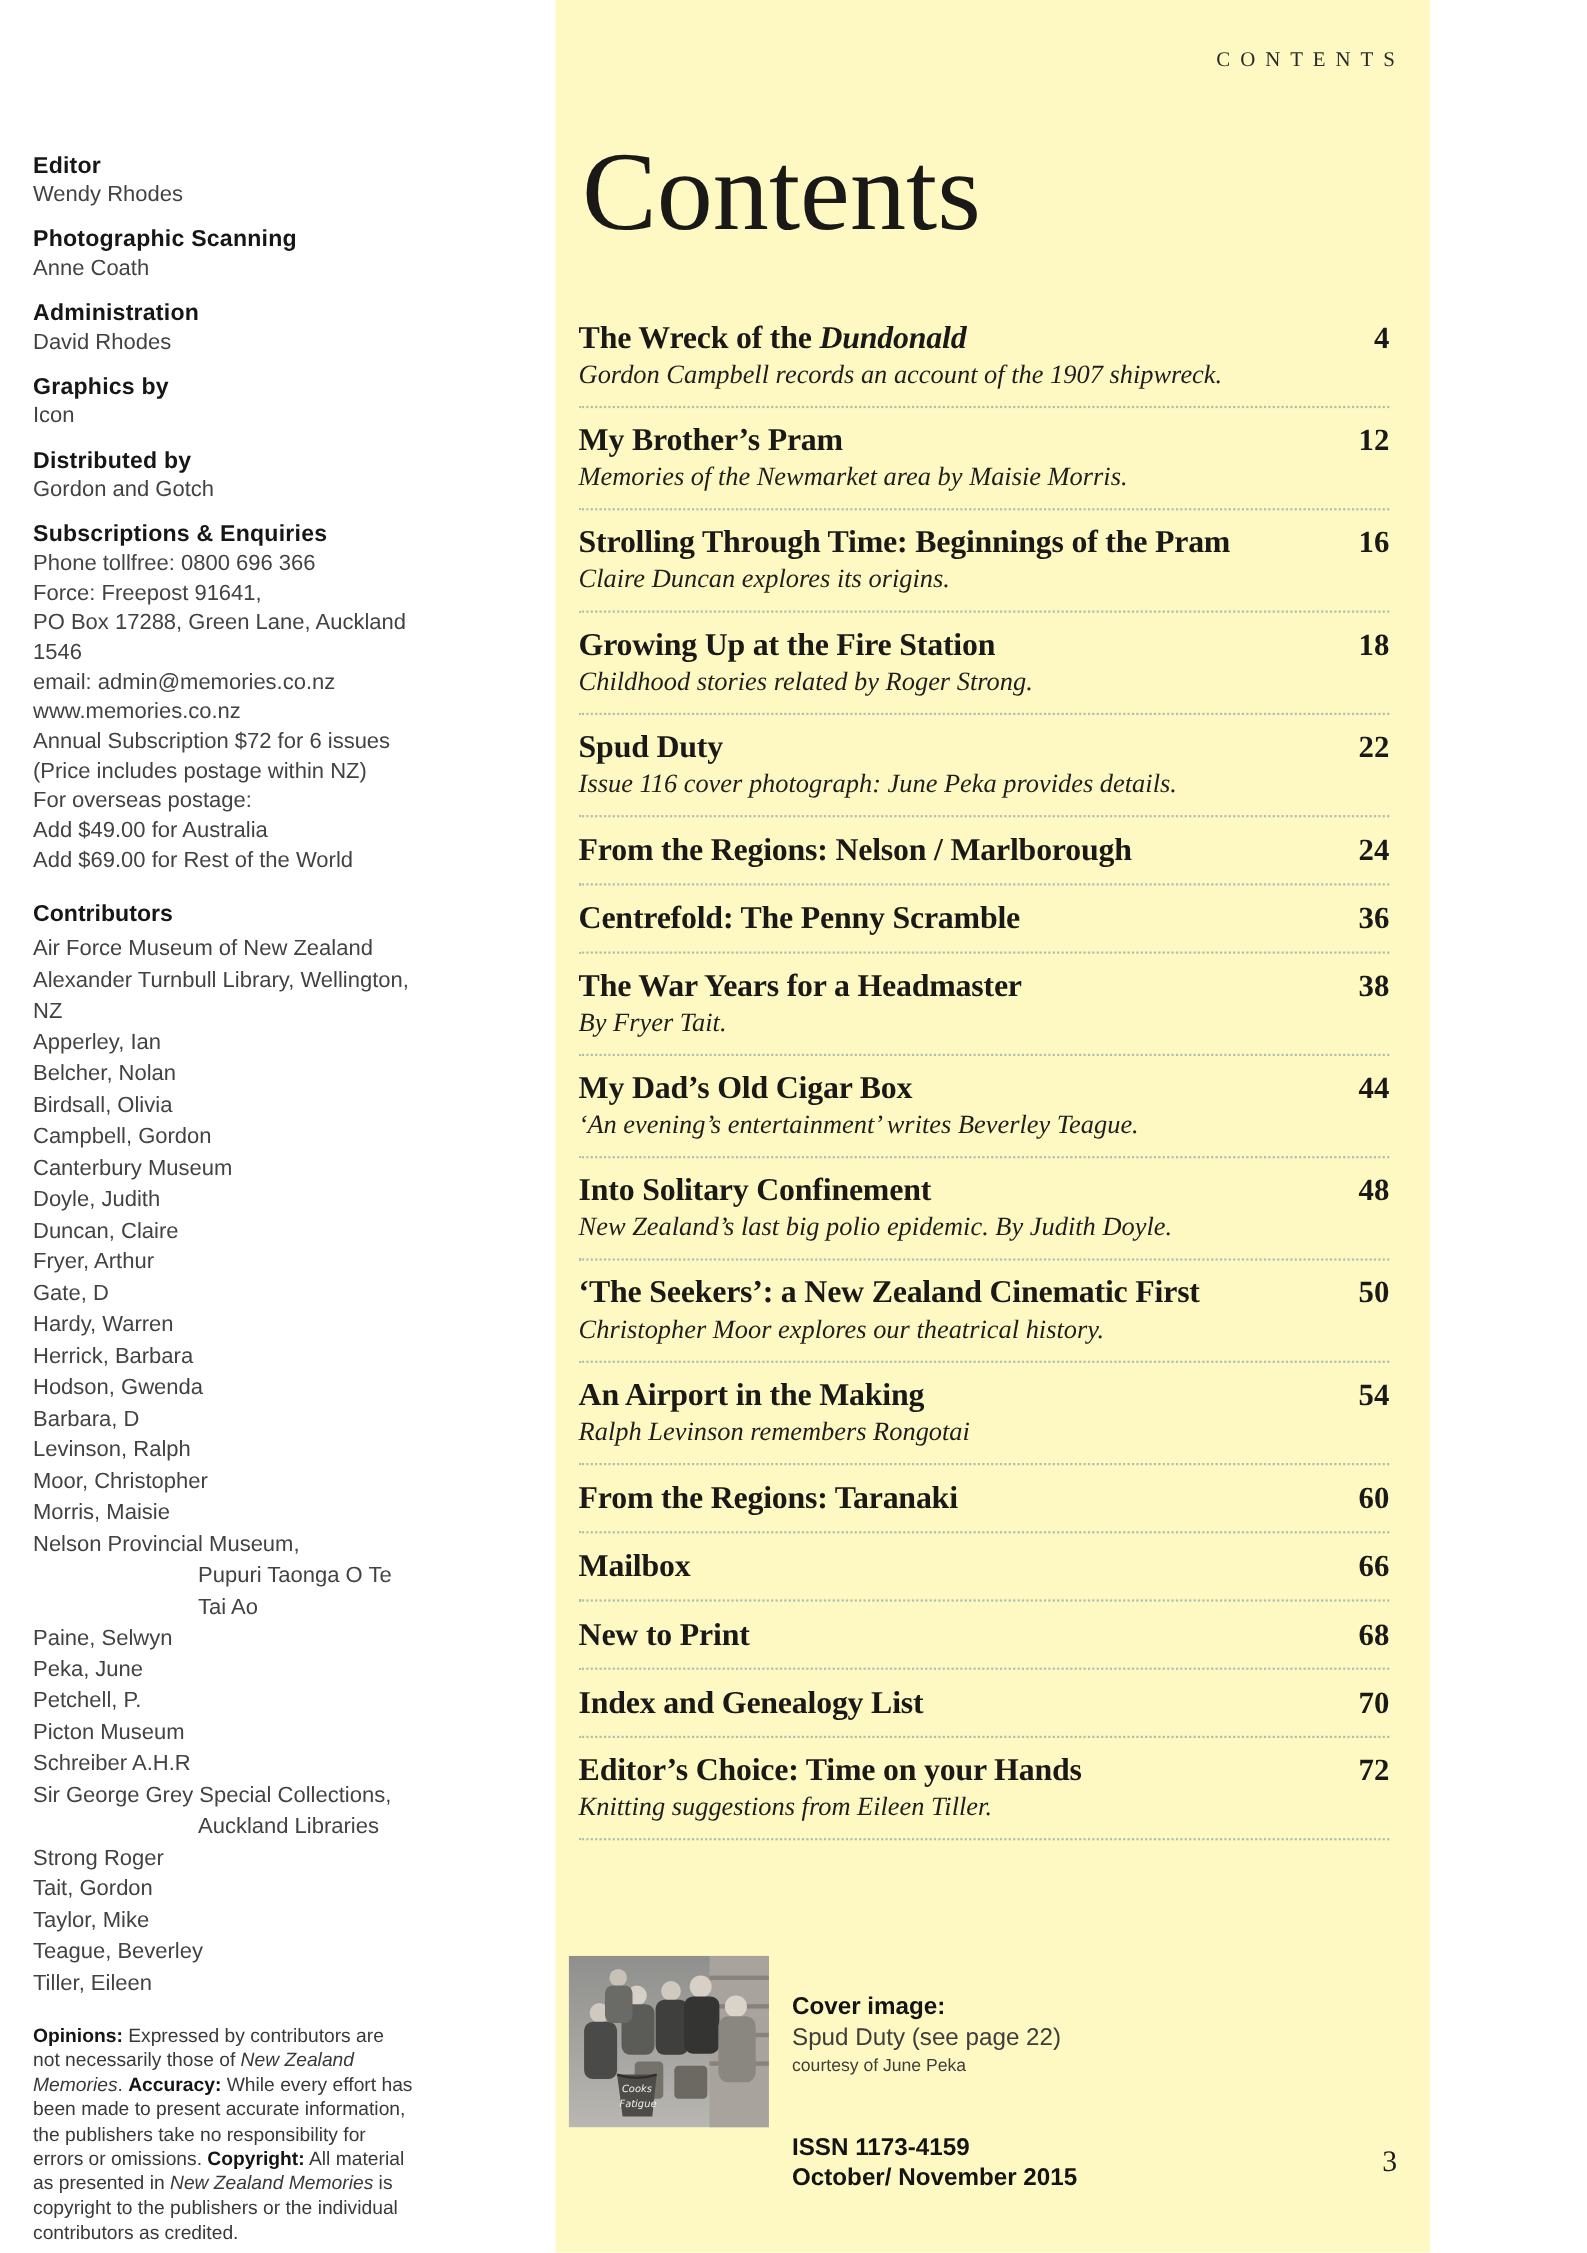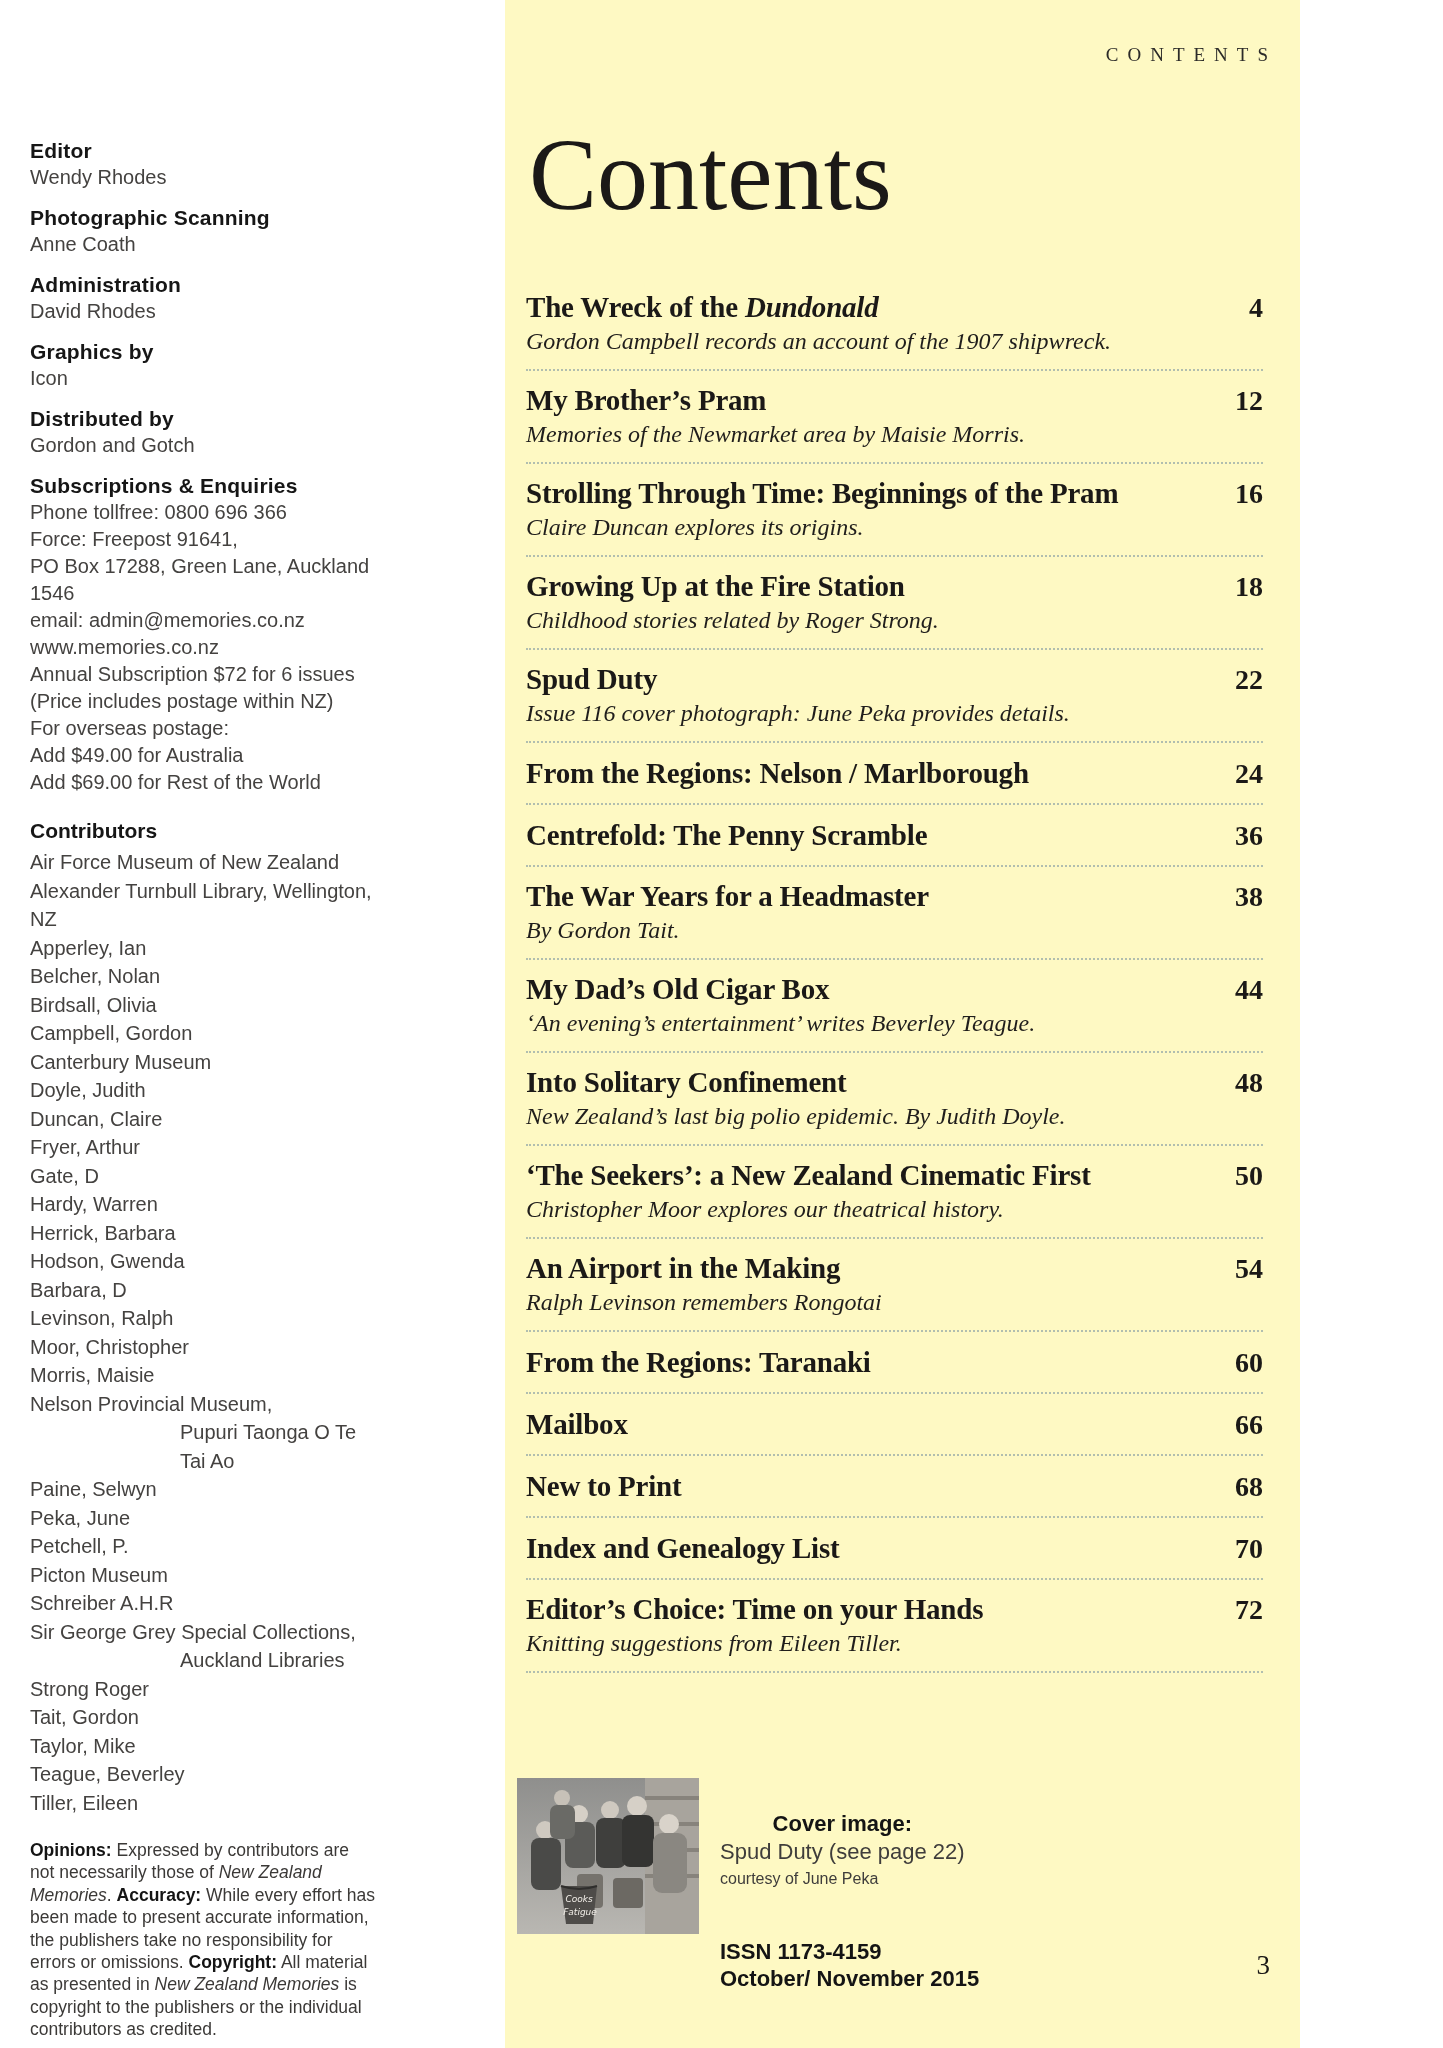--- a/index.html
+++ b/index.html
@@ -30,21 +30,21 @@
   .toc-title-row{display:flex;justify-content:space-between;align-items:baseline;}
   .toc-title{font-family:"Liberation Serif","DejaVu Serif",serif;font-weight:bold;font-size:29px;
           letter-spacing:-0.2px;color:#1b1917;line-height:37px;}
   .toc-title .em{font-style:italic;}
   .toc-page{font-family:"Liberation Serif","DejaVu Serif",serif;font-weight:bold;font-size:28px;color:#1b1917;}
   .toc-sub{font-family:"Liberation Serif","DejaVu Serif",serif;font-style:italic;font-size:24px;
           color:#201e1c;line-height:31px;}
   
   .cover-photo{position:absolute;left:12px;top:1778px;width:182px;height:156px;display:block;}
   .cover-caption{position:absolute;left:215px;top:1810px;}
-  .cover-label{font-size:22px;font-weight:bold;color:#141414;line-height:28px;text-align:center;}
+  .cover-label{font-size:22px;font-weight:bold;color:#141414;line-height:28px;}
   .cover-line1{font-size:22px;color:#3f3d3b;line-height:28px;}
   .cover-line2{font-size:16px;color:#3f3d3b;line-height:22px;margin-top:2px;}
   .issue-block{position:absolute;left:215px;top:1938px;}
   .issn{font-size:22px;font-weight:bold;color:#141414;line-height:27px;}
   .issue-date{font-size:22px;font-weight:bold;color:#141414;line-height:27px;}
   .folio{position:absolute;right:30px;top:1950px;font-family:"Liberation Serif","DejaVu Serif",serif;
           font-size:27px;color:#1b1917;}
 </style>
 </head>
 <body>
@@ -177,21 +177,21 @@
           <div class="toc-title-row">
             <div class="toc-title">Centrefold: The Penny Scramble</div>
             <div class="toc-page">36</div>
           </div>
         </div>
         <div class="toc-entry">
           <div class="toc-title-row">
             <div class="toc-title">The War Years for a Headmaster</div>
             <div class="toc-page">38</div>
           </div>
-          <div class="toc-sub">By Gordon Tait.</div>
+          <div class="toc-sub">By Fryer Tait.</div>
         </div>
         <div class="toc-entry">
           <div class="toc-title-row">
             <div class="toc-title">My Dad’s Old Cigar Box</div>
             <div class="toc-page">44</div>
           </div>
           <div class="toc-sub">‘An evening’s entertainment’ writes Beverley Teague.</div>
         </div>
         <div class="toc-entry">
           <div class="toc-title-row">

